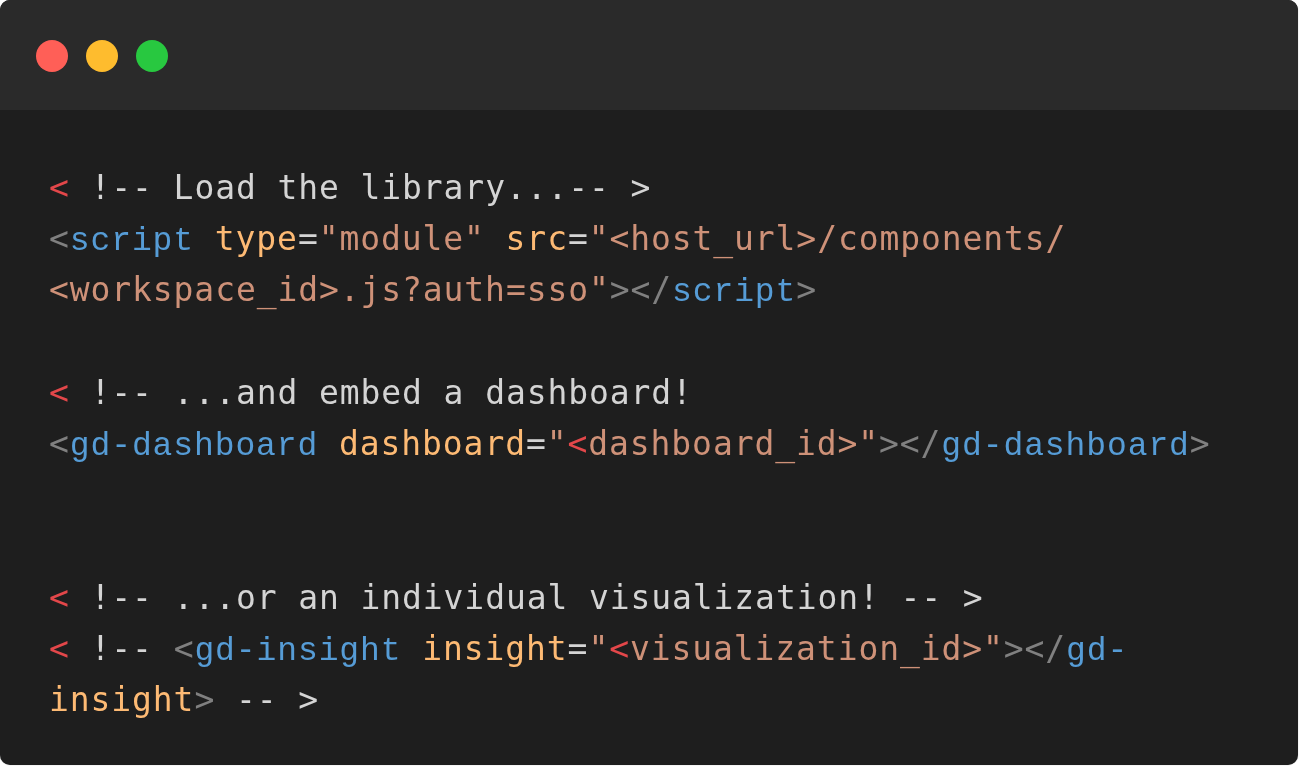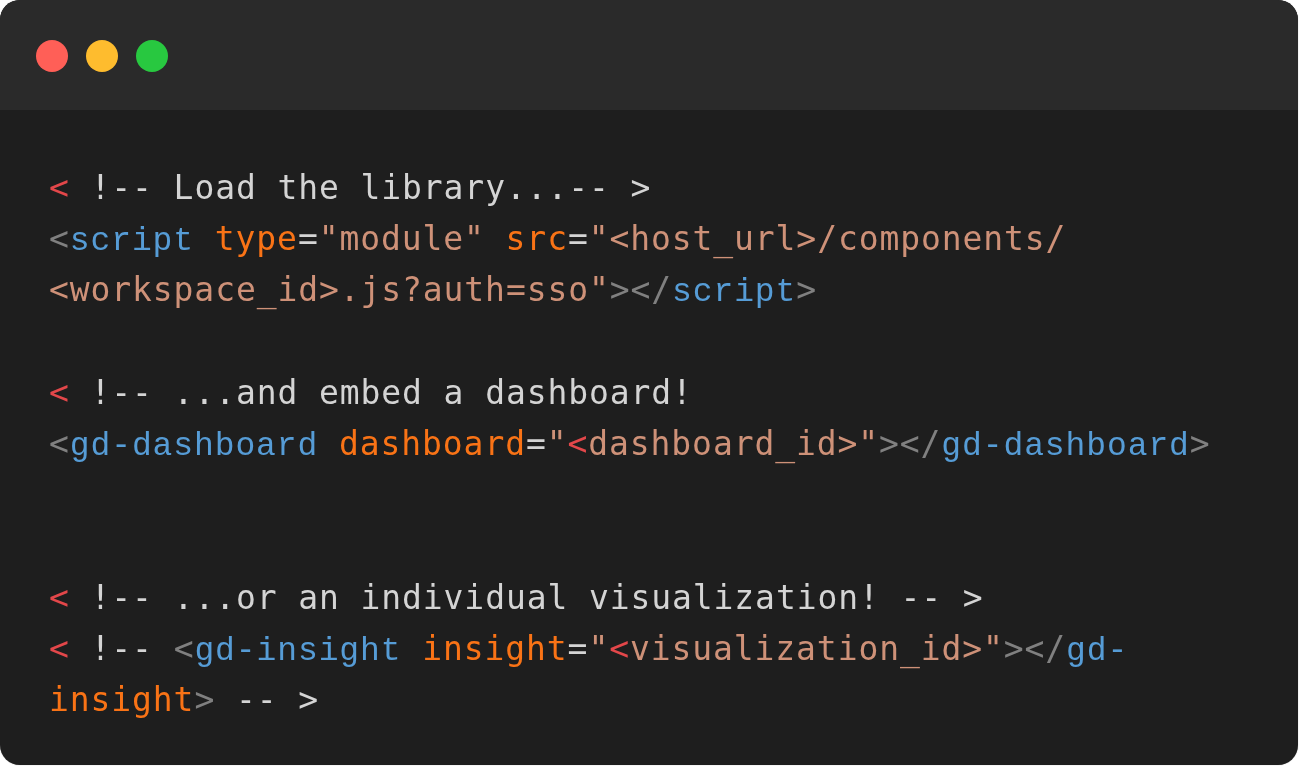--- a/index.html
+++ b/index.html
@@ -1,19 +1,19 @@
 <!DOCTYPE html>
 <html><head>
 <meta charset="utf-8">
 <style>
   html, body { margin: 0; padding: 0; background: #ffffff; }
   body { width: 1300px; height: 767px; overflow: hidden; position: relative; }
   .window {
     position: absolute; left: 0; top: 0; width: 1298px; height: 765px;
-    border-radius: 20px; overflow: hidden; background: #1e1e1e;
+    border-radius: 10px; overflow: hidden; background: #1e1e1e;
     box-shadow: 0 0 1px rgba(0,0,0,0.4);
   }
   .titlebar {
     height: 110px; background: #2a2a2a; position: relative;
   }
   .dot {
     position: absolute; top: 40px; width: 32px; height: 32px; border-radius: 50%;
   }
   .dot.red { left: 36px; }
   .dot.yellow { left: 86px; }
@@ -22,21 +22,21 @@
     position: absolute; left: 49px; top: 162px;
     font-family: "DejaVu Sans Mono", "Liberation Mono", monospace;
     font-size: 33px; line-height: 51.2px; letter-spacing: 0.9px;
     white-space: pre; color: #d4d4d4;
   }
   .line { height: 51.2px; display: block; }
   .t-punct { color: #808080; }
   .t-red { color: #e3474a; }
   .t-comment { color: #d4d4d4; }
   .t-tag { color: #569cd6; font-family: Liberation Mono, monospace; }
-  .t-attr { color: #f97316; }
+  .t-attr { color: #fdba74; }
   .t-string { color: #ce9178; }
   .t-op { color: #d4d4d4; }
 </style>
 </head>
 <body>
 
 <div class="window">
   <div class="titlebar">
     <span class="dot red" style="background: rgb(255, 95, 87);"></span>
     <span class="dot yellow" style="background: rgb(254, 188, 46);"></span>

